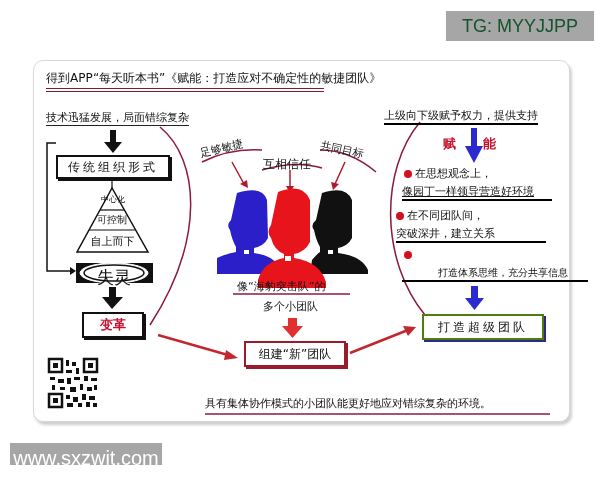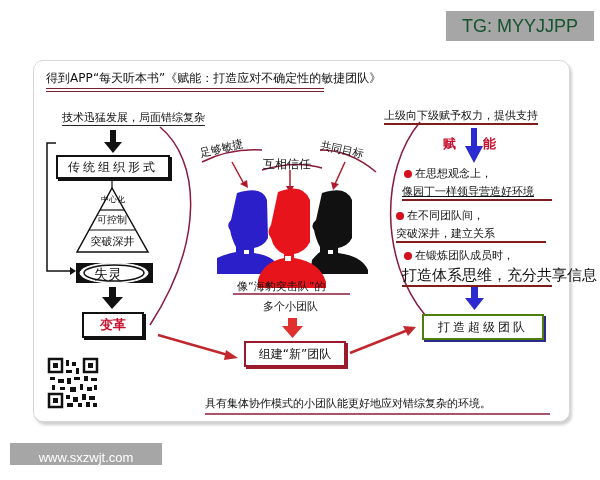--- a/index.html
+++ b/index.html
@@ -1,30 +1,30 @@
 <!DOCTYPE html>
 <html><head>
 <meta charset="utf-8">
 <style>
   html, body { margin:0; padding:0; }
   body { width:600px; height:480px; background:#ffffff; position:relative; overflow:hidden;
          font-family:"DejaVu Sans", sans-serif; }
   .tg { position:absolute; left:446px; top:11px; width:148px; height:30px; background:#a6a6a6;
         color:#14532d; font-family:"Liberation Sans", sans-serif; font-size:18px; line-height:30px; text-align:center; }
   .wm { position:absolute; left:10px; top:443px; width:152px; height:22px; background:#a6a6a6;
-        color:#fff; font-family:"Liberation Sans", sans-serif; font-size:13px; line-height:30px; text-align:center; }
+        color:#fff; font-family:"Liberation Sans", sans-serif; font-size:20px; line-height:30px; text-align:center; }
   .card { position:absolute; left:33px; top:60px; width:535px; height:360px; background:#fff;
           border:1px solid #d8d8d8; border-radius:10px; box-shadow:2px 3px 3px #cfcfcf; }
   .abs { position:absolute; }
   .hw { font-family:"DejaVu Sans", sans-serif; color:#111; white-space:nowrap; }
   .title { left:46px; top:70px; font-size:12px; }
   .title-ul { position:absolute; left:46px; top:88px; width:278px; height:0; border-top:1px solid #7a1f2b; }
   .title-ul2 { position:absolute; left:46px; top:91px; width:278px; height:0; border-top:1px solid #7a1f2b; }
-  .ul { border-bottom:1.5px solid #222;margin-left:16px; }
-  .ul-blue { border-bottom:2px solid #7f1d1d; }
+  .ul { border-bottom:1.5px solid #222; }
+  .ul-blue { border-bottom:2px solid #000000; }
   .box { border:2px solid #111; background:#fff; box-shadow:2px 2px 0 #111; text-align:center; }
   .box-red-text { color:#c8102e; font-weight:bold; }
   .box-blue { border:2px solid #4d7c0f; box-shadow:2px 2px 0 #2a2a8a; }
   .box-red { border:2px solid #9a1b2b; box-shadow:2px 2px 0 #9a1b2b; }
   .red { color:#c8102e; }
   .bullet { display:inline-block; width:8px; height:8px; border-radius:50%; background:#d4101e; margin-right:3px; vertical-align:middle; }
   svg { position:absolute; left:0; top:0; }
 </style>
 </head>
 <body>
@@ -136,41 +136,41 @@
 </svg>
 
 <div class="abs hw title">得到APP“每天听本书”《赋能：打造应对不确定性的敏捷团队》</div>
 <div class="title-ul"></div>
 <div class="title-ul2"></div>
 
 <div class="abs hw ul" style="left:46px;top:110px;font-size:11px;">技术迅猛发展，局面错综复杂</div>
 <div class="abs hw box" style="left:56px;top:155px;width:110px;height:20px;font-size:12px;line-height:20px;letter-spacing:3px;">传统组织形式</div>
 <div class="abs hw" style="left:98px;top:194px;width:30px;font-size:8px;text-align:center;">中心化</div>
 <div class="abs hw" style="left:92px;top:213px;width:40px;font-size:10px;text-align:center;">可控制</div>
-<div class="abs hw" style="left:85px;top:234px;width:55px;font-size:11px;text-align:center;">突破深井</div>
-<div class="abs hw" style="left:94px;top:266px;width:40px;font-size:14px;">失灵</div>
+<div class="abs hw" style="left:85px;top:234px;width:55px;font-size:11px;text-align:center;">自上而下</div>
+<div class="abs hw" style="left:94px;top:266px;width:40px;font-size:17px;text-align:center;">失灵</div>
 <div class="abs hw box box-red-text" style="left:82px;top:312px;width:58px;height:22px;font-size:13px;line-height:22px;font-family:Liberation Serif, serif;">变革</div>
 
 <div class="abs hw" style="left:202px;top:146px;font-size:11px;transform:rotate(-14deg);transform-origin:left bottom;">足够敏捷</div>
 <div class="abs hw" style="left:263px;top:156px;font-size:12px;">互相信任</div>
 <div class="abs hw" style="left:322px;top:138px;font-size:11px;transform:rotate(12deg);transform-origin:left top;">共同目标</div>
 <div class="abs hw" style="left:237px;top:279px;font-size:11px;">像“海豹突击队”的</div>
 <div class="abs hw" style="left:263px;top:299px;font-size:11px;">多个小团队</div>
 <div class="abs hw box box-red" style="left:244px;top:341px;width:98px;height:22px;font-size:12px;line-height:22px;">组建“新”团队</div>
 
 <div class="abs hw ul-blue" style="left:384px;top:108px;font-size:11px;">上级向下级赋予权力，提供支持</div>
 <div class="abs hw red" style="left:443px;top:135px;font-size:13px;font-weight:bold;">赋</div>
 <div class="abs hw red" style="left:483px;top:135px;font-size:13px;font-weight:bold;">能</div>
 
 <div class="abs hw" style="left:404px;top:166px;font-size:11px;"><span class="bullet"></span><span>在思想观念上，</span></div>
 <div class="abs hw ul-blue" style="left:402px;top:184px;width:150px;font-size:11px;text-decoration:underline;">像园丁一样领导营造好环境</div>
 
 <div class="abs hw" style="left:396px;top:208px;font-size:11px;"><span class="bullet"></span><span>在不同团队间，</span></div>
 <div class="abs hw ul-blue" style="left:396px;top:226px;width:150px;font-size:11px;">突破深井，建立关系</div>
 
-<div class="abs hw" style="left:404px;top:248px;font-size:11px;"><span class="bullet"></span><span>在锻炼团队成员时，</span></div>
-<div class="abs hw ul-blue" style="left:402px;top:266px;width:150px;font-size:15px;">打造体系思维，充分共享信息</div>
+<div class="abs hw" style="left:404px;top:248px;font-size:11px;"><span class="bullet"></span></div>
+<div class="abs hw ul-blue" style="left:402px;top:266px;width:150px;font-size:10px;padding-left:36px;">打造体系思维，充分共享信息</div>
 
 <div class="abs hw box box-blue" style="left:422px;top:314px;width:118px;height:22px;font-size:12px;line-height:22px;letter-spacing:3px;">打造超级团队</div>
 
 <div class="abs hw" style="left:205px;top:396px;font-size:11px;">具有集体协作模式的小团队能更好地应对错综复杂的环境。</div>
 
 <div class="wm">www.sxzwjt.com</div>
 
 </body></html>

